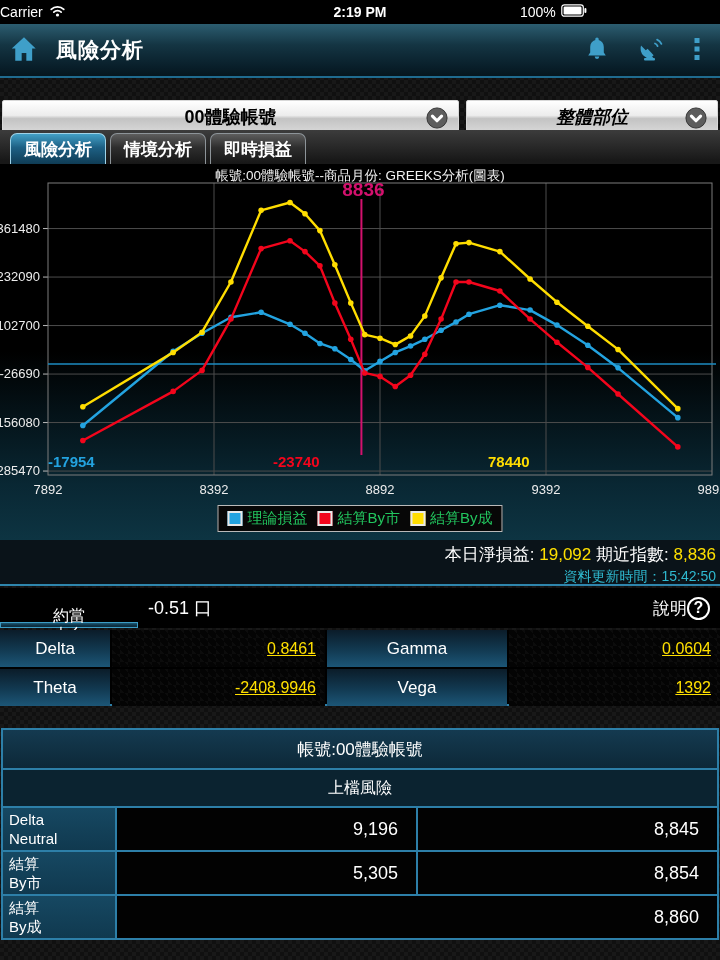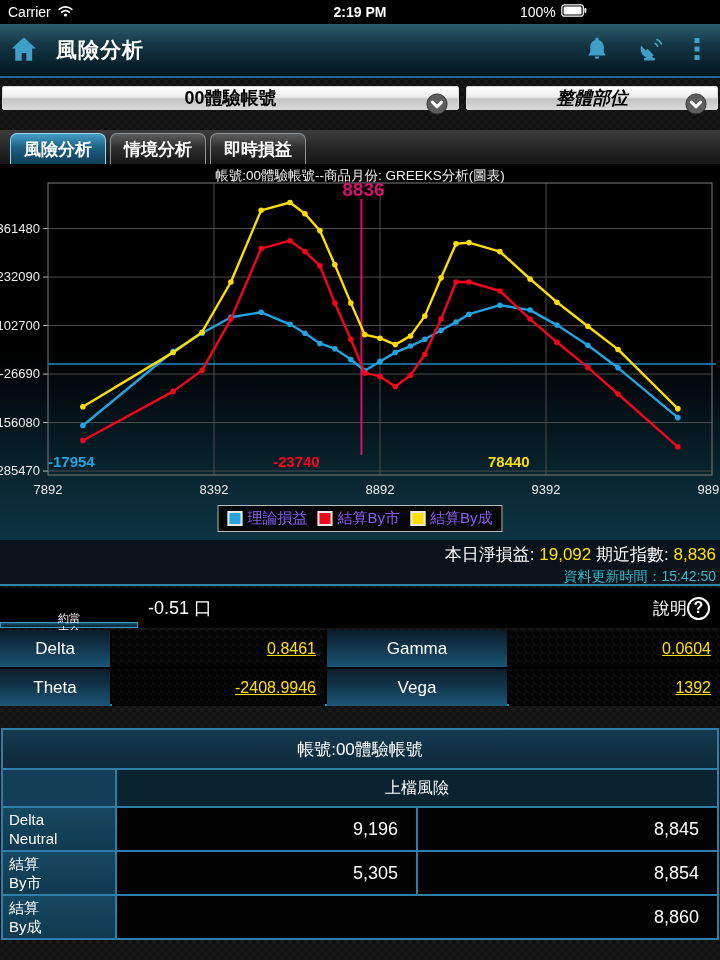--- a/index.html
+++ b/index.html
@@ -10,33 +10,33 @@
     background-color:#101010;
     background-image:
       linear-gradient(45deg,#181818 25%,transparent 25%,transparent 75%,#181818 75%),
       linear-gradient(45deg,#181818 25%,transparent 25%,transparent 75%,#181818 75%);
     background-size:8px 8px; background-position:0 0,4px 4px;
     color:#fff;
   }
   
   .statusbar { position:absolute; top:0; left:0; width:720px; height:24px; background:#000;
     display:flex; align-items:center; font-size:14px; }
-  .sb-left { display:flex; align-items:center; gap:6px; padding-left:8px; width:200px; }
+  .sb-left { display:flex; align-items:center; gap:6px; width:200px; }
   .sb-center { flex:1; text-align:center; font-weight:bold; }
   .sb-right { display:flex; align-items:center; gap:5px; width:200px; padding-right:6px; }
   
   .navbar { position:absolute; top:24px; left:0; width:720px; height:54px;
     background:linear-gradient(180deg,#2c5d70 0%,#143543 40%,#081d28 85%,#06161e 100%);
     border-bottom:2px solid #1f6b8f; display:flex; align-items:center; }
   .nav-title { font-size:21px; font-weight:bold; color:#fff; margin-left:8px; letter-spacing:1px; }
   .nav-btn { background:none; border:none; padding:0 10px; cursor:pointer; }
   .nav-right { margin-left:auto; display:flex; align-items:center; padding-right:8px; gap:8px; }
   .accent-fill { fill:#3f9fc9; }
   
-  .selector { position:absolute; top:86px; height:24px; border:1px solid #d8d8d8; border-radius:2px;
+  .selector { position:absolute; top:100px; height:34px; border:1px solid #d8d8d8; border-radius:2px;
     background:linear-gradient(180deg,#ffffff 0%,#ececec 45%,#c3c3c3 55%,#d9d9d9 100%);
     display:flex; align-items:center; justify-content:center; cursor:pointer; }
   .selector .sel-label { color:#000; font-weight:bold; font-size:18px; }
   .selector .chev { position:absolute; right:10px; top:6px; }
   #selector-account { left:2px; width:457px; }
   #selector-position { left:466px; width:252px;font-style:italic; }
   
   .tabbar { position:absolute; top:130px; left:0; width:720px; height:34px;
     background:linear-gradient(180deg,#3c3c3c 0%,#181818 90%); display:flex; align-items:flex-end;
     padding-left:10px; gap:4px; }
@@ -47,55 +47,55 @@
   
   .chart-section { position:absolute; top:164px; left:0; width:720px; height:376px;
     background:linear-gradient(180deg,#000 0%,#000 50%,#092733 85%,#0d3442 100%); }
   .chart-title { position:absolute; top:3px; width:100%; text-align:center; font-size:13.5px; color:#f2f2f2; }
   #chart-svg { position:absolute; top:0; left:0; }
   .legend { position:absolute; bottom:8px; left:50%; transform:translateX(-50%);
     display:flex; align-items:center; gap:10px; border:1px solid #b9b9b9; background:#070707;
     padding:3px 9px; }
   .legend-item { display:flex; align-items:center; gap:5px; }
   .legend-swatch { width:15px; height:15px; border:2px solid #e8e8e8; }
-  .legend-label { font-size:15px; color:#8b5cf6; }
+  .legend-label { font-size:15px; color:#22c55e; }
   
   .summary { position:absolute; top:540px; left:0; width:720px; height:46px;
     background:#0a1319; border-bottom:2px solid #2f86ad; text-align:right; padding-right:4px; }
   .summary-line1 { font-size:17px; margin-top:3px; color:#fff; }
   .summary-line1 .val { color:#ffe000; }
   .summary-line2 { font-size:14px; color:#2fb9cf; margin-top:2px; }
   
   .equiv { position:absolute; top:588px; left:0; width:720px; height:40px; background:#000;
     display:flex; align-items:stretch; }
   .equiv-label { width:138px; border:1px solid #3c9cc4;
     background:linear-gradient(180deg,#1c5a77 0%,#0e3448 55%,#0a2a3b 100%);
     display:flex; flex-direction:column; justify-content:center; align-items:center;
-    font-size:11px; line-height:1.2;margin-top:34px; }
+    font-size:16px; line-height:1.2;margin-top:34px; }
   .equiv-value { flex:1; display:flex; align-items:center; font-size:18px; padding-left:10px; }
   .equiv-help { display:flex; align-items:center; padding-right:10px; font-size:17px;
     background:none; border:none; color:#fff; cursor:pointer; }
   .qmark { width:23px; height:23px; border:2px solid #fff; border-radius:50%; display:flex;
     align-items:center; justify-content:center; font-size:16px; font-weight:bold; color:#fff; }
   
   .greeks { position:absolute; top:630px; left:0; width:720px; height:76px;
     display:grid; grid-template-columns:110px 213px 180px 1fr; grid-template-rows:37px 37px;
     gap:2px; background:#000; border-bottom:2px solid #2d7fa8; }
   .gcell-label { background:linear-gradient(180deg,#0b1c29 0%,#123a52 55%,#1c5677 100%);
     display:flex; align-items:center; justify-content:center; font-size:17px; color:#fff; }
   .gcell-value { background-color:#040404;
     background-image:linear-gradient(45deg,#0c0c0c 25%,transparent 25%,transparent 75%,#0c0c0c 75%);
     background-size:8px 8px;
     display:flex; align-items:center; justify-content:flex-end; padding-right:9px;
     font-size:16px; color:#ffe000;text-decoration:underline; }
   
   .rtable { position:absolute; top:728px; left:1px; width:718px; border:2px solid #2d7fa8; }
   .rt-title { height:38px; background:linear-gradient(180deg,#143a50 0%,#0d2838 100%);
     display:flex; align-items:center; justify-content:center; font-size:17px; }
-  .rt-header { display:flex; height:38px; border-top:2px solid #2d7fa8; }
+  .rt-header { display:flex; height:38px; border-top:2px solid #2d7fa8;flex-direction:column; }
   .rt-corner { width:114px; background:#123f57; border-right:2px solid #2d7fa8; }
   .rt-colhead { flex:1; background:#0b2330; display:flex; align-items:center; justify-content:center;
     font-size:16px; }
   .rt-colhead:first-of-type { border-right:2px solid #2d7fa8; }
   .rt-row { display:flex; height:44px; border-top:2px solid #2d7fa8; }
   .rt-rowlabel { width:114px; background:linear-gradient(180deg,#164862 0%,#10394f 100%);
     border-right:2px solid #2d7fa8; display:flex; flex-direction:column; justify-content:center;
     padding-left:6px; font-size:15px; line-height:1.3; }
   .rt-cell { flex:1; background:#020202; display:flex; align-items:center; justify-content:flex-end;
     padding-right:18px; font-size:18px; }

